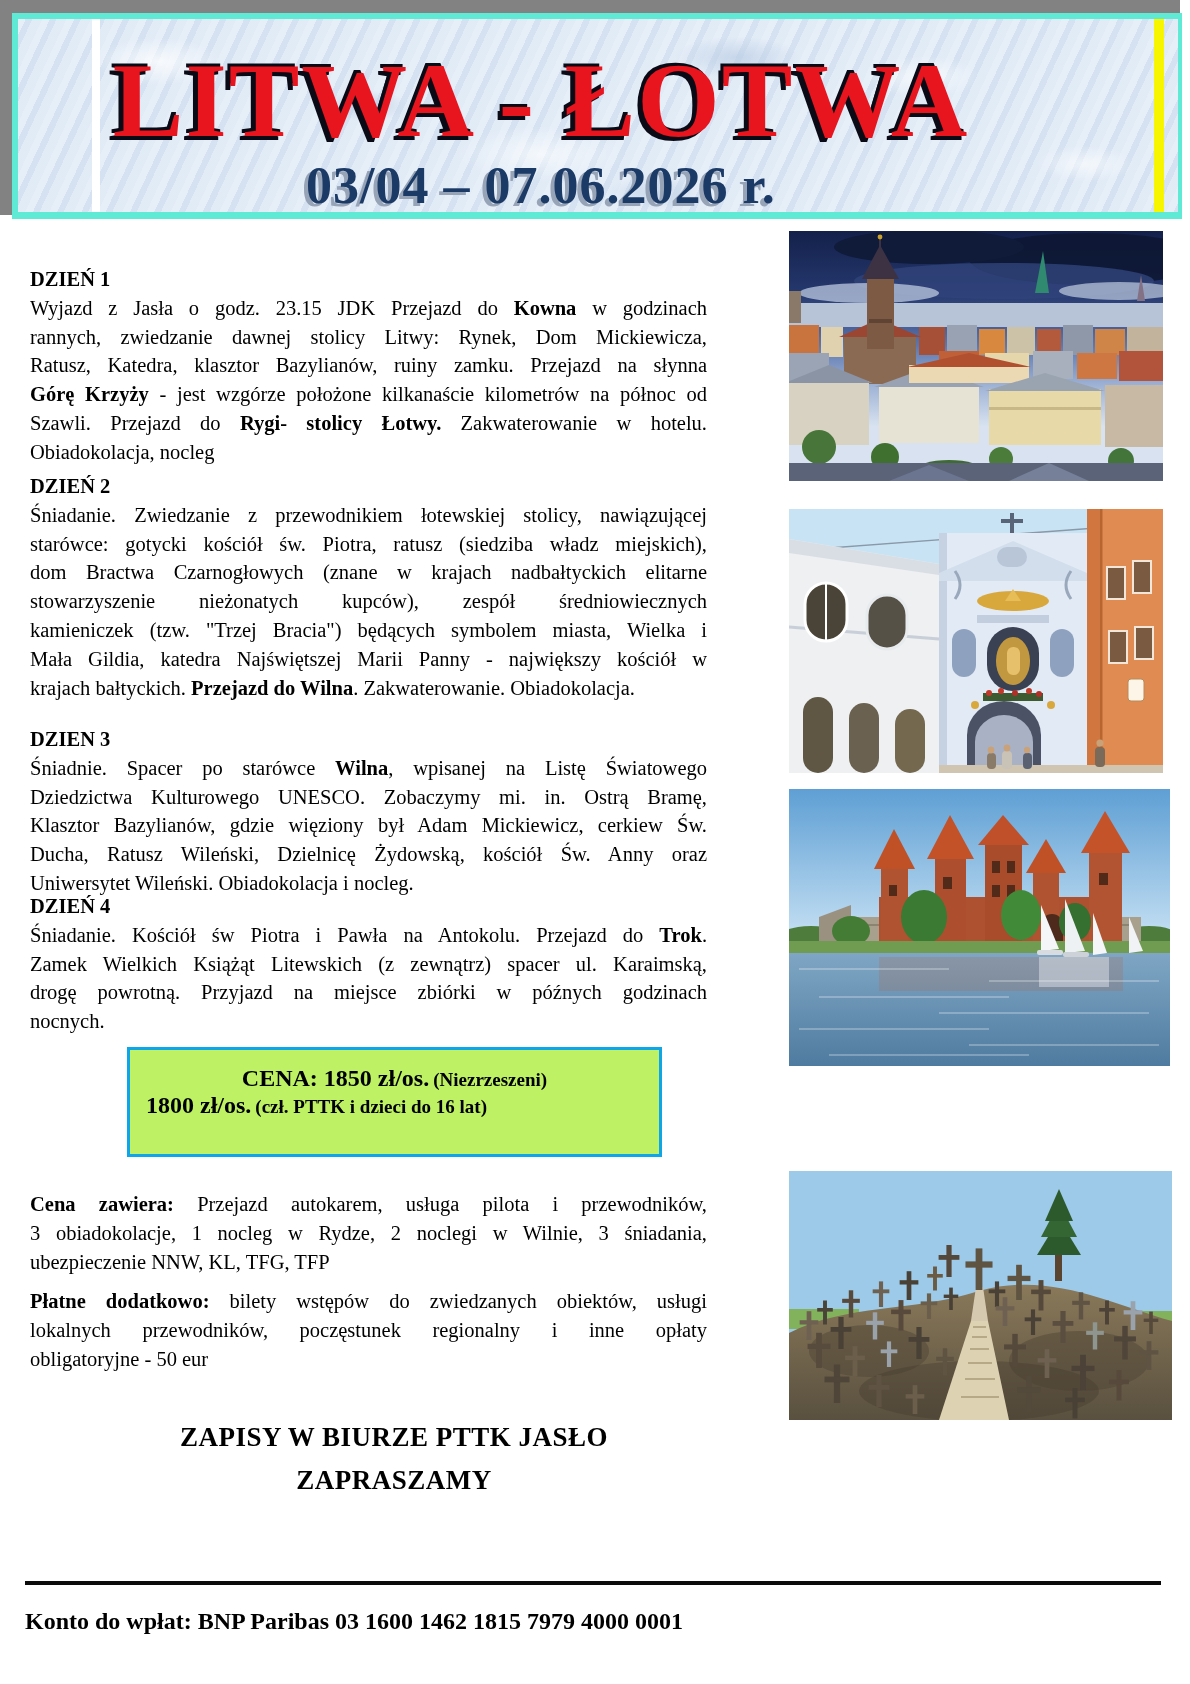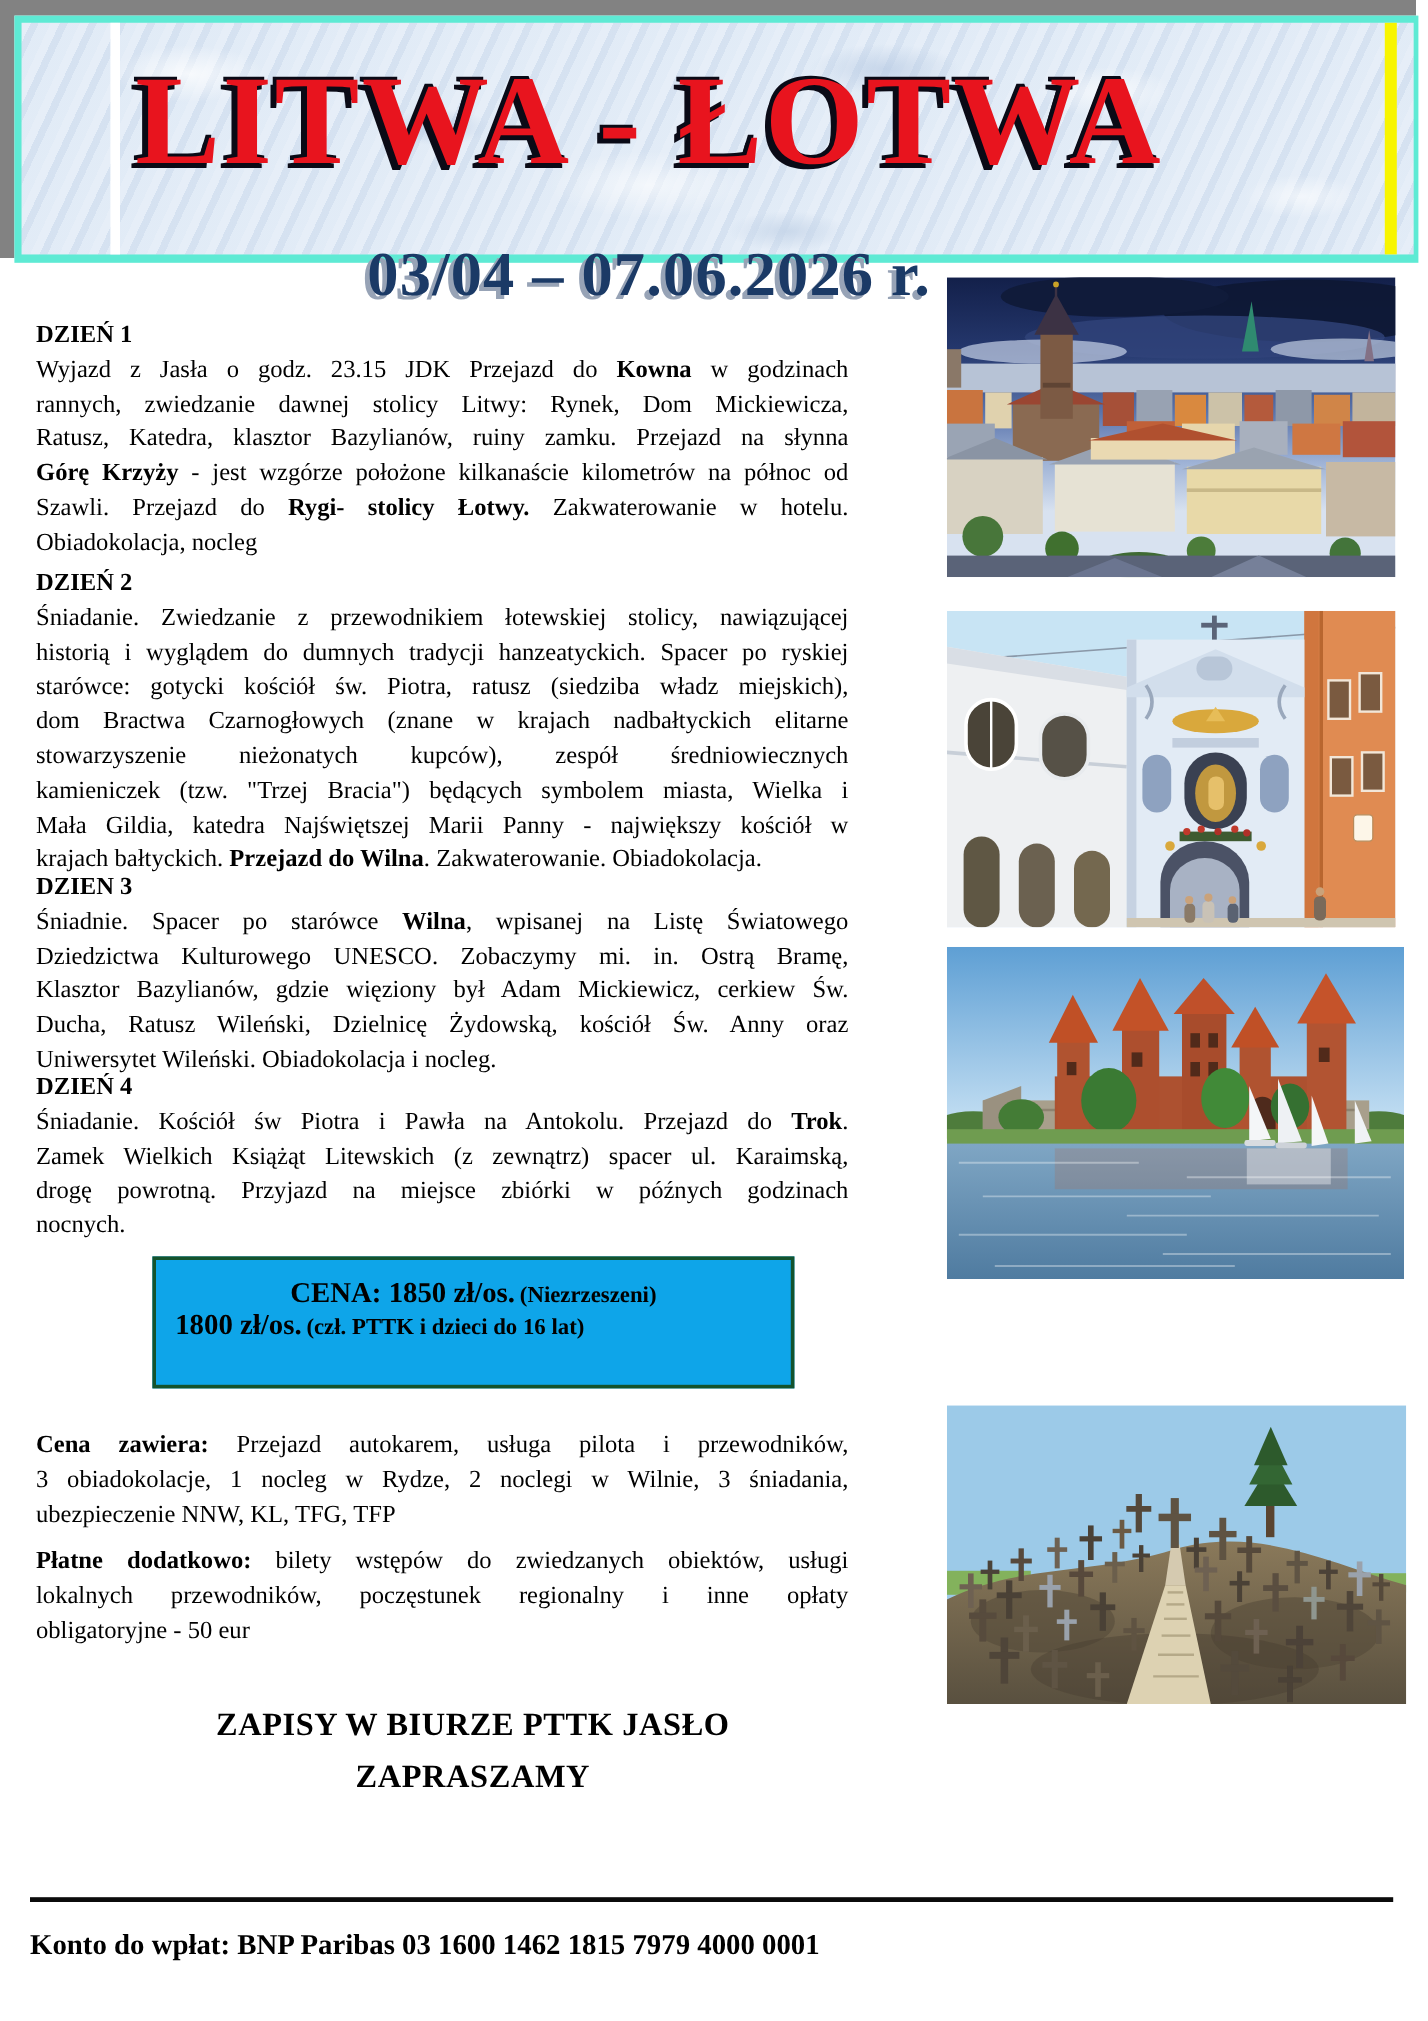--- a/index.html
+++ b/index.html
@@ -30,34 +30,33 @@
     position:absolute;left:70px;top:24px;width:906px;height:116px;
     font-size:106px;line-height:116px;font-weight:bold;text-align:center;
     color:#e8141e;letter-spacing:2px;white-space:nowrap;
     text-shadow:-5px 4px 0 #0a0a16, -3px -3px 0 #0a0a16;
   }
   .trip-dates{
     position:absolute;left:70px;top:139px;width:906px;height:58px;
     font-size:52px;line-height:56px;font-weight:bold;text-align:center;
     color:#1b3a66;letter-spacing:1px;white-space:nowrap;
     text-shadow:-4px 3px 0 #97a3b6;
-    margin-top:44px;
   }
   
   .itin,.block{position:absolute;left:30px;width:677px;font-size:20.5px;line-height:28.8px;}
   .sec-heading{font-weight:bold;margin-top:25px;}
   .tline{text-align:justify;text-align-last:justify;white-space:normal;}
   .tline.last{text-align-last:left;}
   .b{font-weight:bold;}
   .sec1{top:240px;} .sec2{top:447px;} .sec3{top:700px;} .sec4{top:867px;}
   .includes{top:1190px;} .extras{top:1287px;}
   
   .price-box{
     position:absolute;left:127px;top:1047px;width:535px;height:110px;
-    background:#0ea5e9;border:3px solid #14532d;box-sizing:border-box;
+    background:#bef264;border:3px solid #0ea5e9;box-sizing:border-box;
   }
   .price-line1{margin-top:15px;text-align:center;}
   .price-line2{padding-left:16px;text-align:left;}
   .price-big{font-size:24px;font-weight:bold;}
   .price-small{font-size:19px;font-weight:bold;}
   
   .signup1,.signup2{
     position:absolute;left:30px;width:728px;text-align:center;
     font-size:27px;font-weight:bold;letter-spacing:.5px;
   }
@@ -94,21 +93,20 @@
       <div class="tline"><span>Ratusz, Katedra, klasztor Bazylianów, ruiny zamku. Przejazd na słynna</span></div>
       <div class="tline"><span class="b">Górę Krzyży</span><span> - jest wzgórze położone kilkanaście kilometrów na północ od</span></div>
       <div class="tline"><span>Szawli. Przejazd do </span><span class="b">Rygi- stolicy Łotwy.</span><span> Zakwaterowanie w hotelu.</span></div>
       <div class="tline last"><span>Obiadokolacja, nocleg</span></div>
     </div>
 </div>
 <div class="itin sec2">
   <div class="sec-heading">DZIEŃ 2</div>
   <div class="sec-lines">
       <div class="tline"><span>Śniadanie. Zwiedzanie z przewodnikiem łotewskiej stolicy, nawiązującej</span></div>
-      <div class="tline"><span>historią i wyglądem do dumnych tradycji hanzeatyckich. Spacer po ryskiej</span></div>
       <div class="tline"><span>starówce: gotycki kościół św. Piotra, ratusz (siedziba władz miejskich),</span></div>
       <div class="tline"><span>dom Bractwa Czarnogłowych (znane w krajach nadbałtyckich elitarne</span></div>
       <div class="tline"><span>stowarzyszenie nieżonatych kupców), zespół średniowiecznych</span></div>
       <div class="tline"><span>kamieniczek (tzw. "Trzej Bracia") będących symbolem miasta, Wielka i</span></div>
       <div class="tline"><span>Mała Gildia, katedra Najświętszej Marii Panny - największy kościół w</span></div>
       <div class="tline last"><span>krajach bałtyckich. </span><span class="b">Przejazd do Wilna</span><span>. Zakwaterowanie. Obiadokolacja.</span></div>
     </div>
 </div>
 <div class="itin sec3">
   <div class="sec-heading">DZIEN 3</div>

